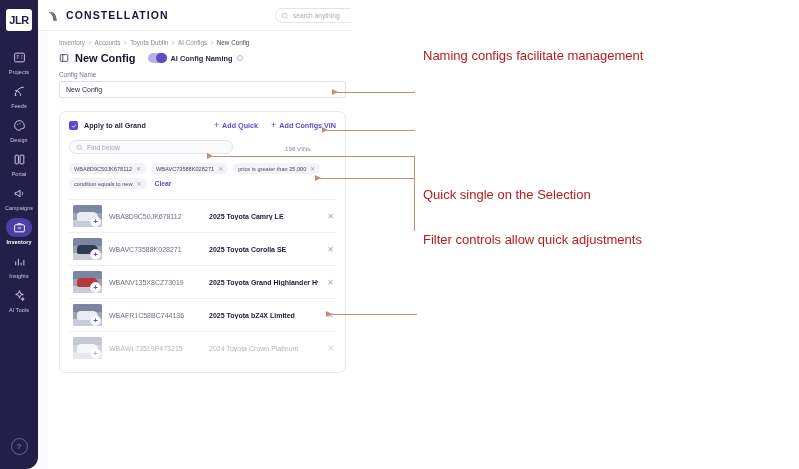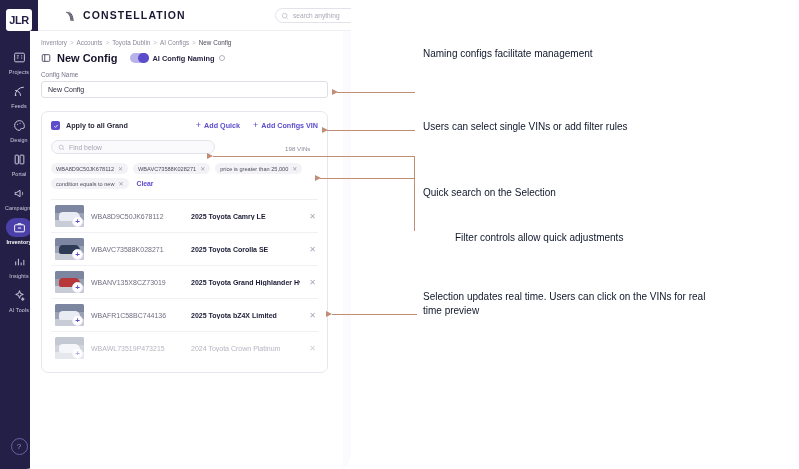--- a/index.html
+++ b/index.html
@@ -46,35 +46,35 @@
   .nav-label { font-size: 5.4px; color: #cfcade; letter-spacing: .1px; }
   .nav-item.active .nav-label { color: #ffffff; font-weight: bold; }
   .sidebar-spacer { flex: 1; }
   .help-wrap { margin-bottom: 14px; display:flex; align-items:center; justify-content:center;
     width: 17px; height: 17px; border-radius: 50%; border: 1px solid #6a61a0; color:#9b93c9;
     font-size: 8px; cursor: pointer; }
 
   
   #topbar {
     position: absolute; left: 38px; top: 0; width: 313px; height: 31px;
-    background: #ffffff; display: flex; align-items: center; padding-left: 26px;
+    background: #ffffff; display: flex; align-items: center; padding-left: 9px;
     border-bottom: 1px solid #eeeef3;
   }
   .logo-swirl { width: 13px; height: 13px; margin-right: 6px; flex: none; }
   .wordmark { font-size: 10.5px; font-weight: bold; letter-spacing: 1.1px; color: #1b1732; }
   .topsearch {
     position: absolute; left: 237px; top: 8px; width: 86px; height: 15px;
     border: 1px solid #e2e2ea; border-radius: 8px; background: #fff;
     display: flex; align-items: center; padding-left: 5px; gap: 4px;
   }
   .topsearch svg { width: 8px; height: 8px; flex: none; }
   .topsearch span { font-size: 6.6px; color: #a9a9b7; }
 
   
-  #content { position: absolute; left: 30px; top: 31px; width: 313px; height: 438px;
+  #content { position: absolute; left: 48px; top: 31px; width: 313px; height: 438px;
     background: #ffffff; padding: 8px 11px 18px 11px; }
 
   .breadcrumb { font-size: 6.3px; color: #8b8b99; margin-bottom: 6px; white-space: nowrap; }
   .breadcrumb .crumb { cursor: pointer; }
   .breadcrumb .crumb:last-child { color: #4a4a5a; }
   .breadcrumb .sep { margin: 0 3px; color: #bcbcc8; }
 
   .title-row { display: flex; align-items: center; gap: 6px; margin-bottom: 7px; }
   .panel-icon svg { width: 10px; height: 10px; display:block; }
   .page-title { font-size: 11px; font-weight: bold; color: #17142b; }
@@ -152,21 +152,21 @@
   }
   .vin-code { font-size: 7px; color: #6f6f82; width: 93px; flex: none; }
   .vin-name { font-size: 7px; font-weight: bold; color: #20203a; white-space: nowrap;
     overflow: hidden; text-overflow: clip; flex: 1; }
   .vin-x { font-size: 8px; color: #a8a8b8; cursor: pointer; padding-left: 2px; }
   .vin-row.faded .vin-code, .vin-row.faded .vin-name { color: #b5b5c2; font-weight: normal; }
   .vin-row.faded .thumb { opacity: .45; }
   .vin-row.faded .vin-x { color: #cfcfd8; }
 
   
-  .anno { position: absolute; color: #0f172a; font-size: 10px; line-height: 1.35; }
+  .anno { position: absolute; color: #b91c1c; font-size: 13px; line-height: 1.35; }
   .leader { position: absolute; height: 1px; background: #c08d77; }
   .arrowhead { position: absolute; width: 0; height: 0;
     border-top: 3.5px solid transparent; border-bottom: 3.5px solid transparent;
     border-right: 6px solid #c08d77; }
   .callout-badge { position: absolute; font-size: 6.2px; color: #8a8a99; }
 </style>
 </head>
 <body>
 
 <div id="root">
@@ -427,30 +427,28 @@
   </div>
 
   <div class="callout-badge" style="left:285px; top:145px;">198 VINs</div>
 
   <div class="leader" style="left:337px; top:92px; width:78px;"></div>
   <div class="arrowhead" style="left:332px; top:88.5px; transform:rotate(180deg);"></div>
   <div class="anno" style="left:423px; top:47px; width:310px;">Naming configs facilitate management</div>
 
   <div class="leader" style="left:327px; top:130px; width:88px;"></div>
   <div class="arrowhead" style="left:322px; top:126.5px; transform:rotate(180deg);"></div>
-  <div class="anno" style="left:423px; top:120px; width:340px;">Users can select single VINs or add filter rules</div>
 
   <div class="leader" style="left:213px; top:156px; width:202px;"></div>
   <div class="arrowhead" style="left:207px; top:152.5px; transform:rotate(180deg);"></div>
-  <div class="anno" style="left:423px; top:186px; width:300px;">Quick search on the Selection</div>
+  <div class="anno" style="left:423px; top:186px; width:300px;">Quick single on the Selection</div>
 
   <div class="leader" style="left:320px; top:178px; width:95px;"></div>
   <div class="arrowhead" style="left:315px; top:174.5px; transform:rotate(180deg);"></div>
-  <div class="anno" style="left:423px; top:231px; width:320px;margin-left:32px;">Filter controls allow quick adjustments</div>
+  <div class="anno" style="left:423px; top:231px; width:320px;">Filter controls allow quick adjustments</div>
 
   <div class="leader" style="left:414px; top:156px; width:1.2px; height:31px;"></div>
   <div class="leader" style="left:414px; top:178px; width:1.2px; height:53px;"></div>
 
   <div class="leader" style="left:332px; top:314px; width:85px;"></div>
   <div class="arrowhead" style="left:326px; top:310.5px; transform:rotate(180deg);"></div>
-  <div class="anno" style="left:423px; top:290px; width:300px;">Selection updates real time. Users can click on the VINs for real time preview</div>
 
 </div>
 
 </body></html>

